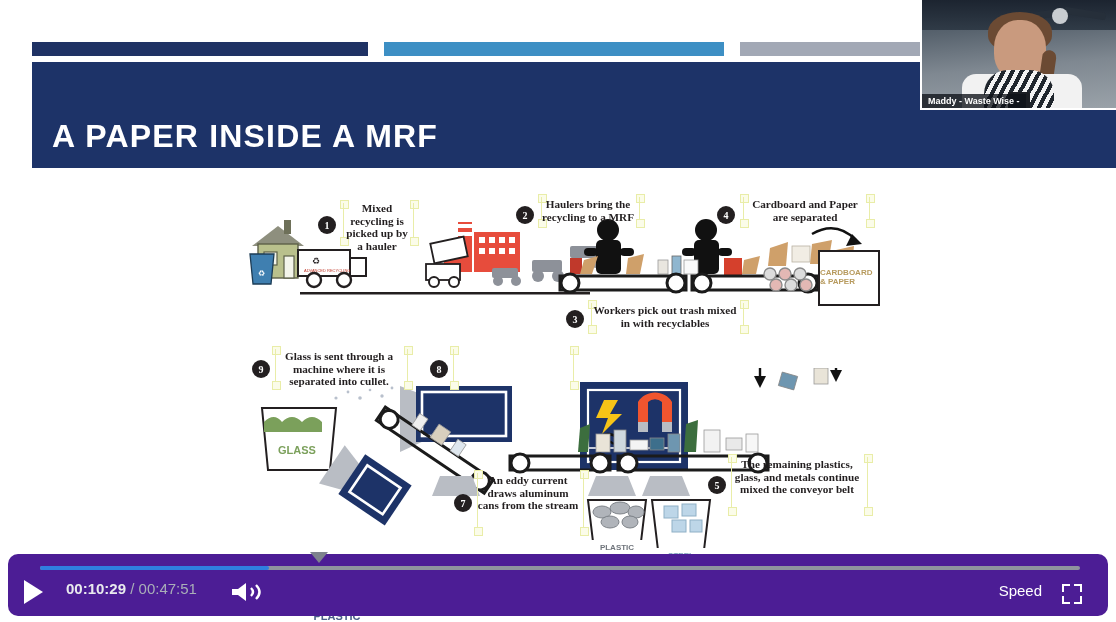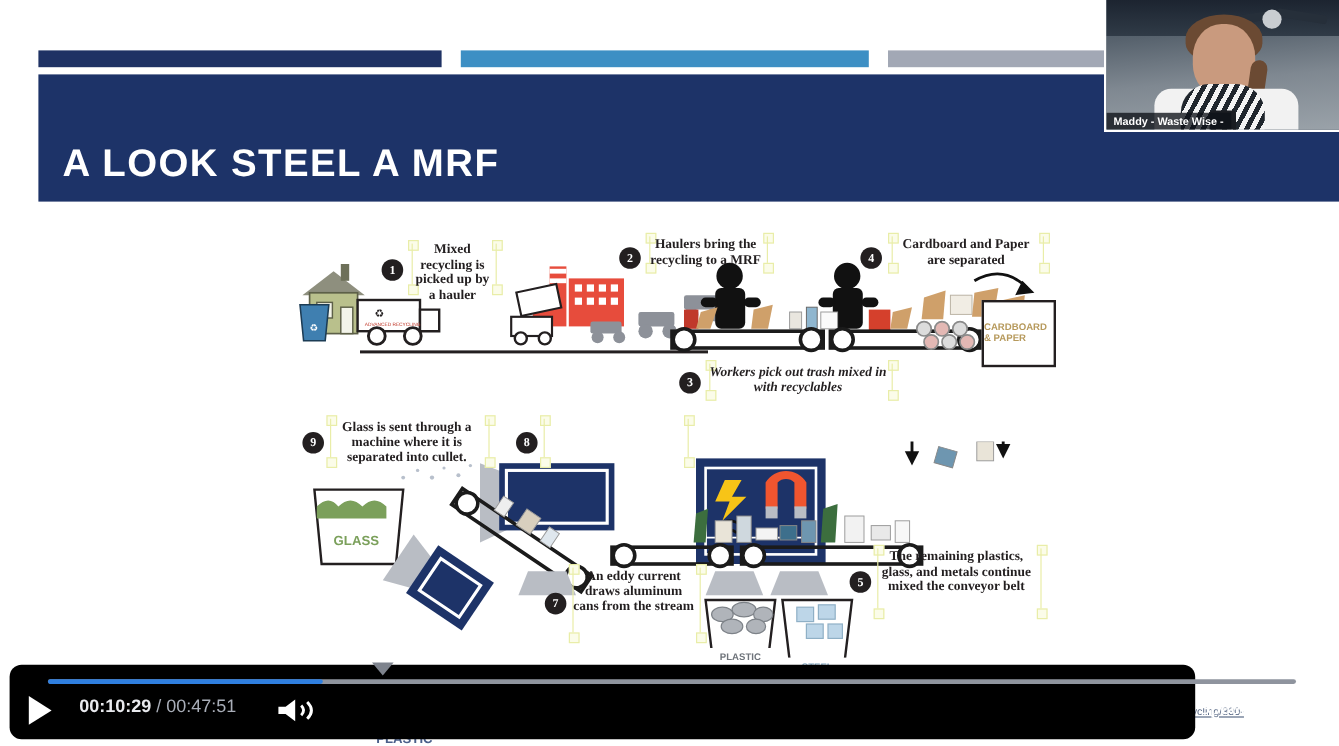--- a/index.html
+++ b/index.html
@@ -58,22 +58,22 @@
     border-radius:14px 14px 0 0; background:#f2f2f2; }
   .cam .scarf { position:absolute; left:62px; top:70px; width:70px; height:44px;
     background:repeating-linear-gradient(118deg,#20262d 0 4px,#f3f3f3 4px 8px);
     border-radius:24px 24px 8px 8px; }
   .cam .phone { position:absolute; left:86px; top:92px; width:22px; height:20px;
     background:#1a1d22; border-radius:3px; }
   .cam .namebox { position:absolute; left:0; bottom:0; padding:2px 6px;
     background:rgba(14,18,24,.78); color:#fff; font-size:9px; font-weight:bold; white-space:nowrap; }
 
   
-  .player { position:absolute; left:8px; bottom:6px; width:988px; height:62px;
-    background:#000000; border-radius:10px; }
+  .player { position:absolute; left:8px; bottom:6px; width:1100px; height:62px;
+    background:#4c1d95; border-radius:10px; }
   .track { position:absolute; left:32px; top:12px; width:1040px; height:4px;
     background:#8f949e; border-radius:2px; }
   .track .fill { position:absolute; left:0; top:0; height:4px; width:22%;
     background:#2f7fe0; border-radius:2px; }
   .ctrls { position:absolute; left:0; top:18px; width:1100px; height:44px; }
   .play { position:absolute; left:16px; top:8px; width:0; height:0;
     border-left:19px solid #ffffff; border-top:12px solid transparent; border-bottom:12px solid transparent; cursor:pointer; }
   .time { position:absolute; left:58px; top:8px; font-size:15px; color:#e9eaee; font-weight:bold; }
   .time .dur { color:#a9aeb8; font-weight:normal; }
   .vol { position:absolute; left:222px; top:8px; width:34px; height:24px; cursor:pointer; }
@@ -94,21 +94,21 @@
 
   <div class="slide">
 
     <div class="accent-bars">
       <div class="bar b1"></div>
       <div class="bar b2"></div>
       <div class="bar b3"></div>
     </div>
 
     <div class="title-band"></div>
-    <div class="title-text">A LOOK STEEL A MRF</div>
+    <div class="title-text">A PAPER INSIDE A MRF</div>
 
     <div class="info">
 
       <svg width="650" height="130" style="position:absolute;left:0;top:0">
 
         <polygon points="38,38 12,58 64,58" fill="#8e8f7e"></polygon>
         <rect x="18" y="56" width="40" height="34" fill="#b9c08c" stroke="#5d6048" stroke-width="1.4"></rect>
         <rect x="24" y="64" width="13" height="13" fill="#f3f4ea" stroke="#5d6048" stroke-width="1.2"></rect>
         <rect x="44" y="68" width="10" height="22" fill="#f3f4ea" stroke="#5d6048" stroke-width="1.2"></rect>
         <rect x="44" y="32" width="7" height="14" fill="#6e7059"></rect>
@@ -363,21 +363,21 @@
         </div>
       <div class="cap" style="left:300px;top:10px;width:96px;">Haulers bring the recycling to a MRF</div>
 
       <div class="num" style="left:326px;top:122px;">3</div>
       <div class="brkt" style="left:348px;top:112px;height:34px;">
           <i></i>
         </div>
       <div class="brkt" style="left:500px;top:112px;height:34px;">
           <i></i>
         </div>
-      <div class="cap" style="left:350px;top:116px;width:150px;font-style:italic;">Workers pick out trash mixed in with recyclables</div>
+      <div class="cap" style="left:350px;top:116px;width:150px;">Workers pick out trash mixed in with recyclables</div>
 
       <div class="num" style="left:477px;top:18px;">4</div>
       <div class="brkt" style="left:500px;top:6px;height:34px;">
           <i></i>
         </div>
       <div class="brkt" style="left:626px;top:6px;height:34px;">
           <i></i>
         </div>
       <div class="cap" style="left:504px;top:10px;width:122px;">Cardboard and Paper are separated</div>
 

